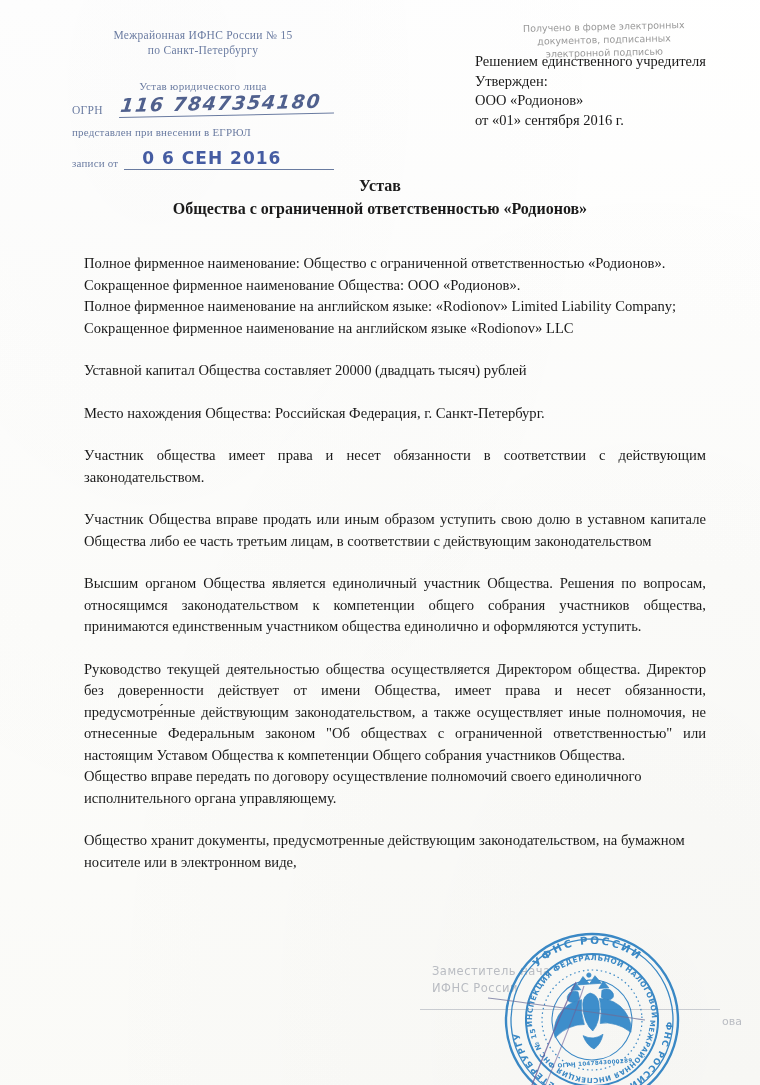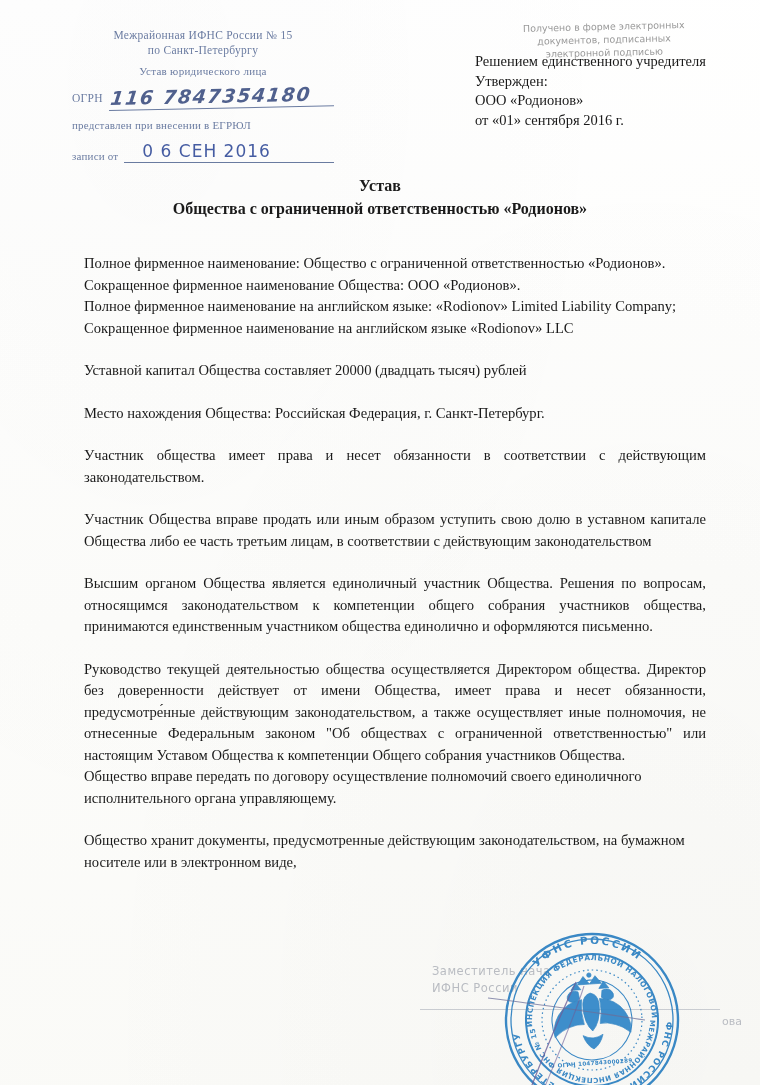--- a/index.html
+++ b/index.html
@@ -43,27 +43,26 @@
     opacity: 0.82;
   }
   #reg-stamp .ln {
     font-size: 11.5px;
     line-height: 15px;
     text-align: center;
     letter-spacing: 0.3px;
   }
   #reg-stamp .ln.sub {
     font-size: 11px;
-    margin-top: 6px;
+    margin-top: 21px;
   }
   .ogrn-row {
     display: flex;
-    align-items: center;
-    margin-top: 8px;
-    gap: 6px;
+    align-items: flex-end;
+    gap: 16px;
   }
   .ogrn-label {
     font-size: 11.5px;
     letter-spacing: 0.3px;
     padding-bottom: 2px;
   }
   .ogrn-value {
     flex: 1;
     border-bottom: 1.2px solid #4a5f8d;
     font-family: "DejaVu Sans", sans-serif;
@@ -99,21 +98,21 @@
     border-bottom: 1.1px solid #4a5f8d;
     position: relative;
     height: 17px;
   }
   .date-value {
     position: absolute;
     left: 18px;
     bottom: 1px;
     font-family: "DejaVu Sans", sans-serif;
     font-size: 17px;
-    font-weight: normal;
+    font-weight: bold;
     color: #1e3a8f;
     letter-spacing: 1px;
     white-space: nowrap;
     text-align: center;
   }
 
   
   #esign-note {
     position: absolute;
     right: 58px;
@@ -274,21 +273,21 @@
     <div class="gap-md"></div>
     <p class="para left">Место нахождения Общества: Российская Федерация, г. Санкт-Петербург.</p>
 
     <div class="gap-md"></div>
     <p class="para justify">Участник общества имеет права и несет обязанности в соответствии с действующим законодательством.</p>
 
     <div class="gap-md"></div>
     <p class="para justify">Участник Общества вправе продать или иным образом уступить свою долю в уставном капитале Общества либо ее часть третьим лицам, в соответствии с действующим законодательством</p>
 
     <div class="gap-md"></div>
-    <p class="para justify">Высшим органом Общества является единоличный участник Общества. Решения по вопросам, относящимся законодательством к компетенции общего собрания участников общества, принимаются единственным участником общества единолично и оформляются письменно.</p>
+    <p class="para justify">Высшим органом Общества является единоличный участник Общества. Решения по вопросам, относящимся законодательством к компетенции общего собрания участников общества, принимаются единственным участником общества единолично и оформляются уступить.</p>
 
     <div class="gap-md"></div>
     <p class="para justify">Руководство текущей деятельностью общества осуществляется Директором общества. Директор без доверенности действует от имени Общества, имеет права и несет обязанности, предусмотре́нные действующим законодательством, а также осуществляет иные полномочия, не отнесенные Федеральным законом "Об обществах с ограниченной ответственностью" или настоящим Уставом Общества к компетенции Общего собрания участников Общества.</p>
 
     <p class="para left">Общество вправе передать по договору осуществление полномочий своего единоличного исполнительного органа управляющему.</p>
 
     <div class="gap-md"></div>
     <p class="para left">Общество хранит документы, предусмотренные действующим законодательством, на бумажном носителе или в электронном виде,</p>
   </div>
 

